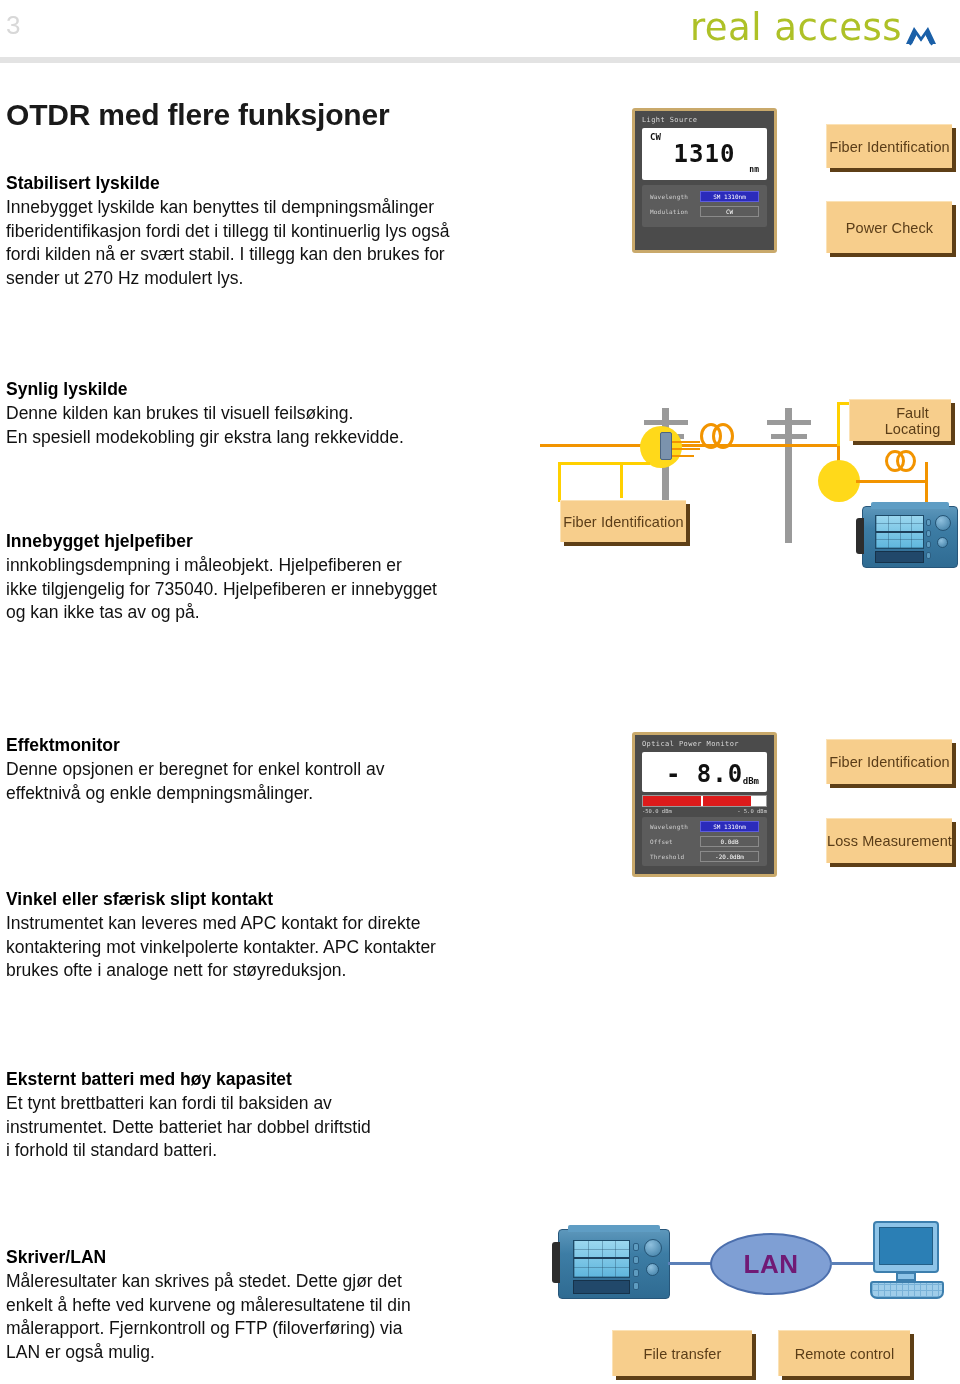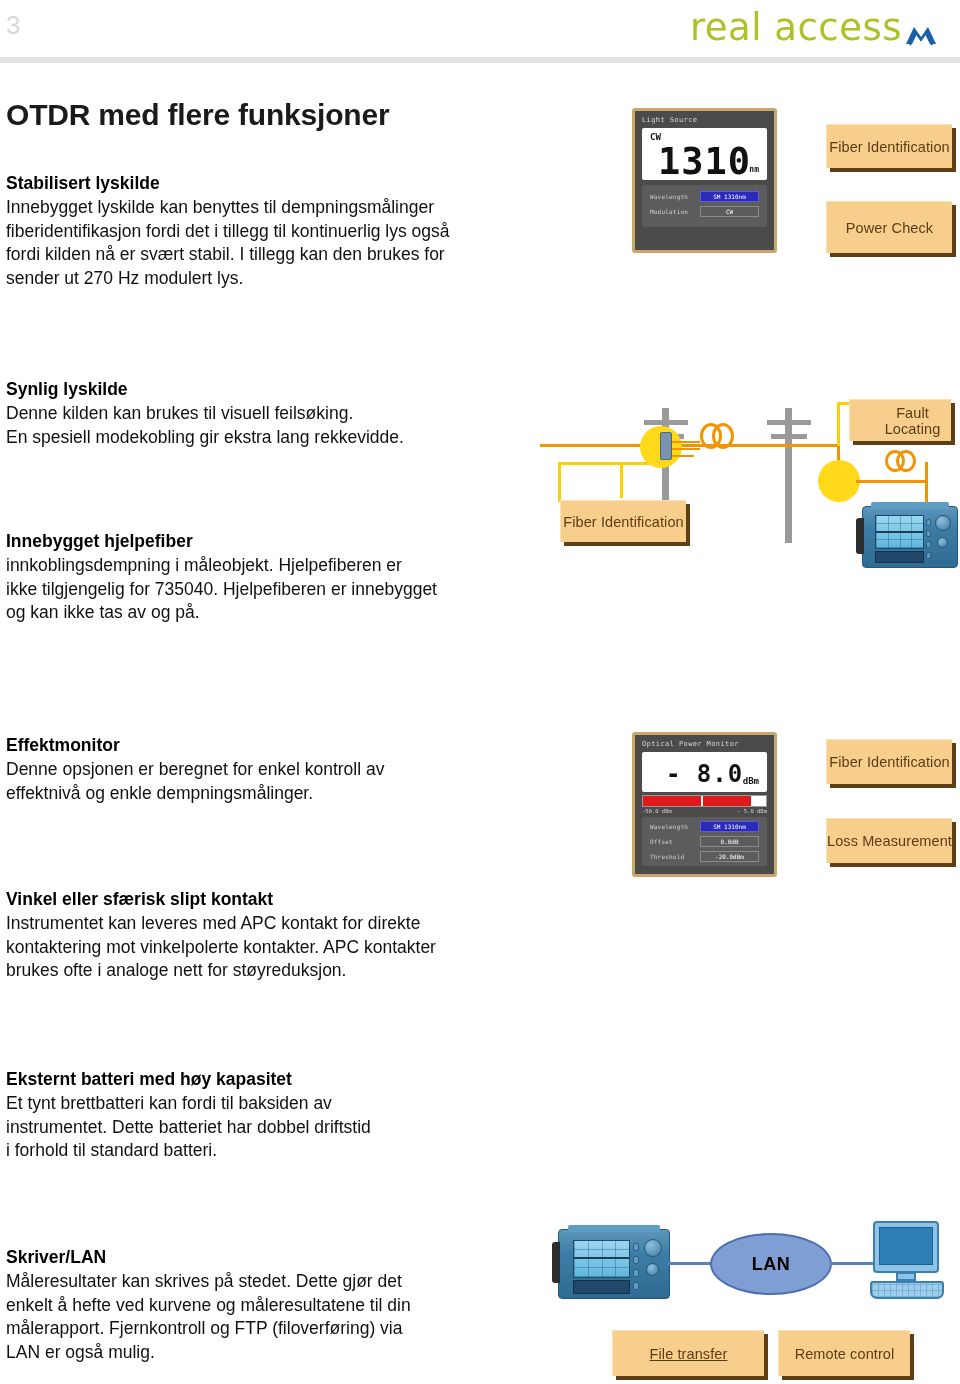--- a/index.html
+++ b/index.html
@@ -77,21 +77,21 @@
     letter-spacing: 0.1px;
   }
 
   
   #badge-fiber-1 { left: 826px; top: 124px; width: 126px; height: 44px; }
   #badge-power   { left: 826px; top: 201px; width: 126px; height: 52px; }
   #badge-fault   { left: 849px; top: 399px; width: 102px; height: 42px; padding-left: 24px; }
   #badge-fiber-2 { left: 560px; top: 500px; width: 126px; height: 42px; }
   #badge-fiber-3 { left: 826px; top: 739px; width: 126px; height: 45px; }
   #badge-loss    { left: 826px; top: 818px; width: 126px; height: 45px; }
-  #badge-file    { left: 612px; top: 1330px; width: 152px; height: 46px; text-decoration: underline; }
+  #badge-file    { left: 612px; top: 1330px; width: 140px; height: 46px; }
   #badge-remote  { left: 778px; top: 1330px; width: 132px; height: 46px; }
 
   
   .lcd-panel {
     position: absolute;
     background: #4b4b4b;
     border: 3px solid #c9a96b;
     border-radius: 3px;
     padding: 5px 7px;
   }
@@ -202,21 +202,21 @@
     background: #2d2d2d; border-radius: 3px 0 0 3px;
   }
 
   
   .lan-ellipse {
     position: absolute;
     background: #7f9fd4;
     border: 2px solid #4c6fad;
     border-radius: 50%;
     display: flex; align-items: center; justify-content: center;
-    color: #000000; font-size: 18px; font-weight: bold;
+    color: #701a75; font-size: 26px; font-weight: bold;
     letter-spacing: 0.5px;
   }
   .lan-line { position: absolute; background: #5b80b8; height: 3px; }
   .monitor-body {
     position: absolute;
     background: #8ec4e8; border: 2px solid #3d7fae; border-radius: 4px;
   }
   .monitor-screen {
     position: absolute; left: 7%; top: 8%; width: 86%; height: 80%;
     background: #2b7fb5; border: 1px solid #235f87;
@@ -312,21 +312,21 @@
       <span class="ln">enkelt å hefte ved kurvene og måleresultatene til din</span>
       <span class="ln">målerapport. Fjernkontroll og FTP (filoverføring) via</span>
       <span class="ln">LAN er også mulig.</span>
     </p>
   </div>
 
   <div class="lcd-panel" id="light-source-panel" style="left:632px; top:108px; width:145px; height:145px;">
     <div class="lcd-title">Light Source</div>
     <div class="lcd-screen" style="height:52px;">
       <div class="lcd-mode">CW</div>
-      <div class="lcd-big" style="font-size:37px; padding-top:12px; letter-spacing:1px;">1310</div>
+      <div class="lcd-big" style="font-size:24px; padding-top:12px; letter-spacing:1px;">1310</div>
       <div class="lcd-unit" style="position:absolute; right:8px; bottom:6px;">nm</div>
     </div>
     <div class="lcd-fields">
       <div class="lcd-row">
         <div class="lcd-label">Wavelength</div>
         <div class="lcd-value hl">SM 1310nm</div>
       </div>
       <div class="lcd-row">
         <div class="lcd-label">Modulation</div>
         <div class="lcd-value">CW</div>

